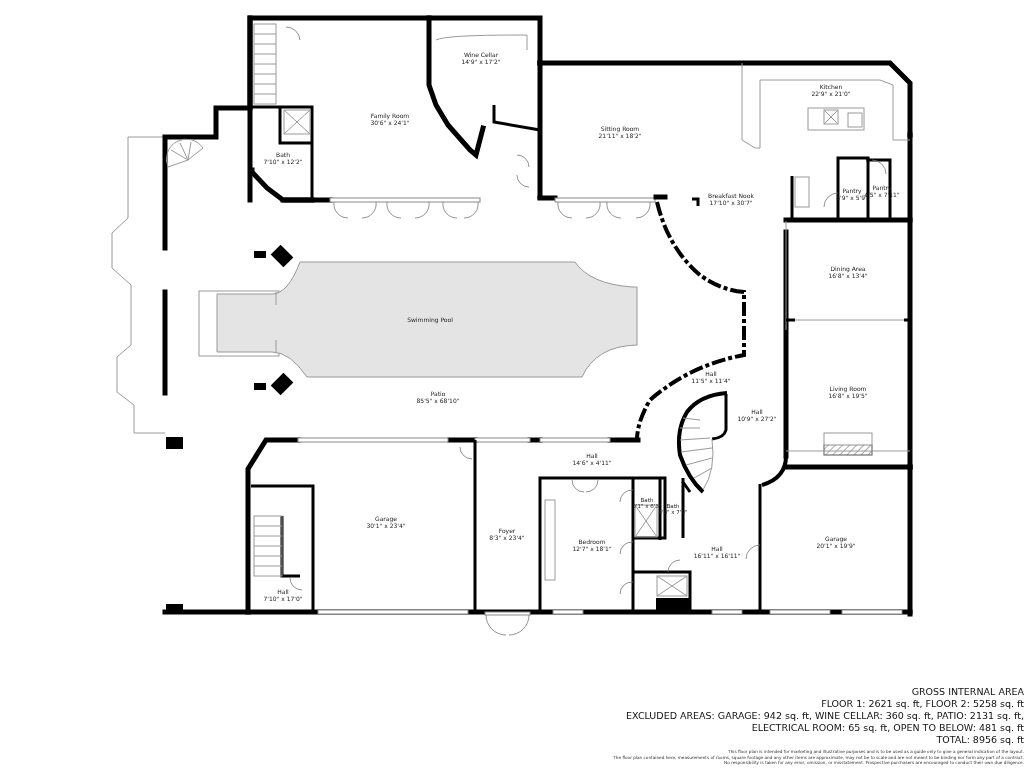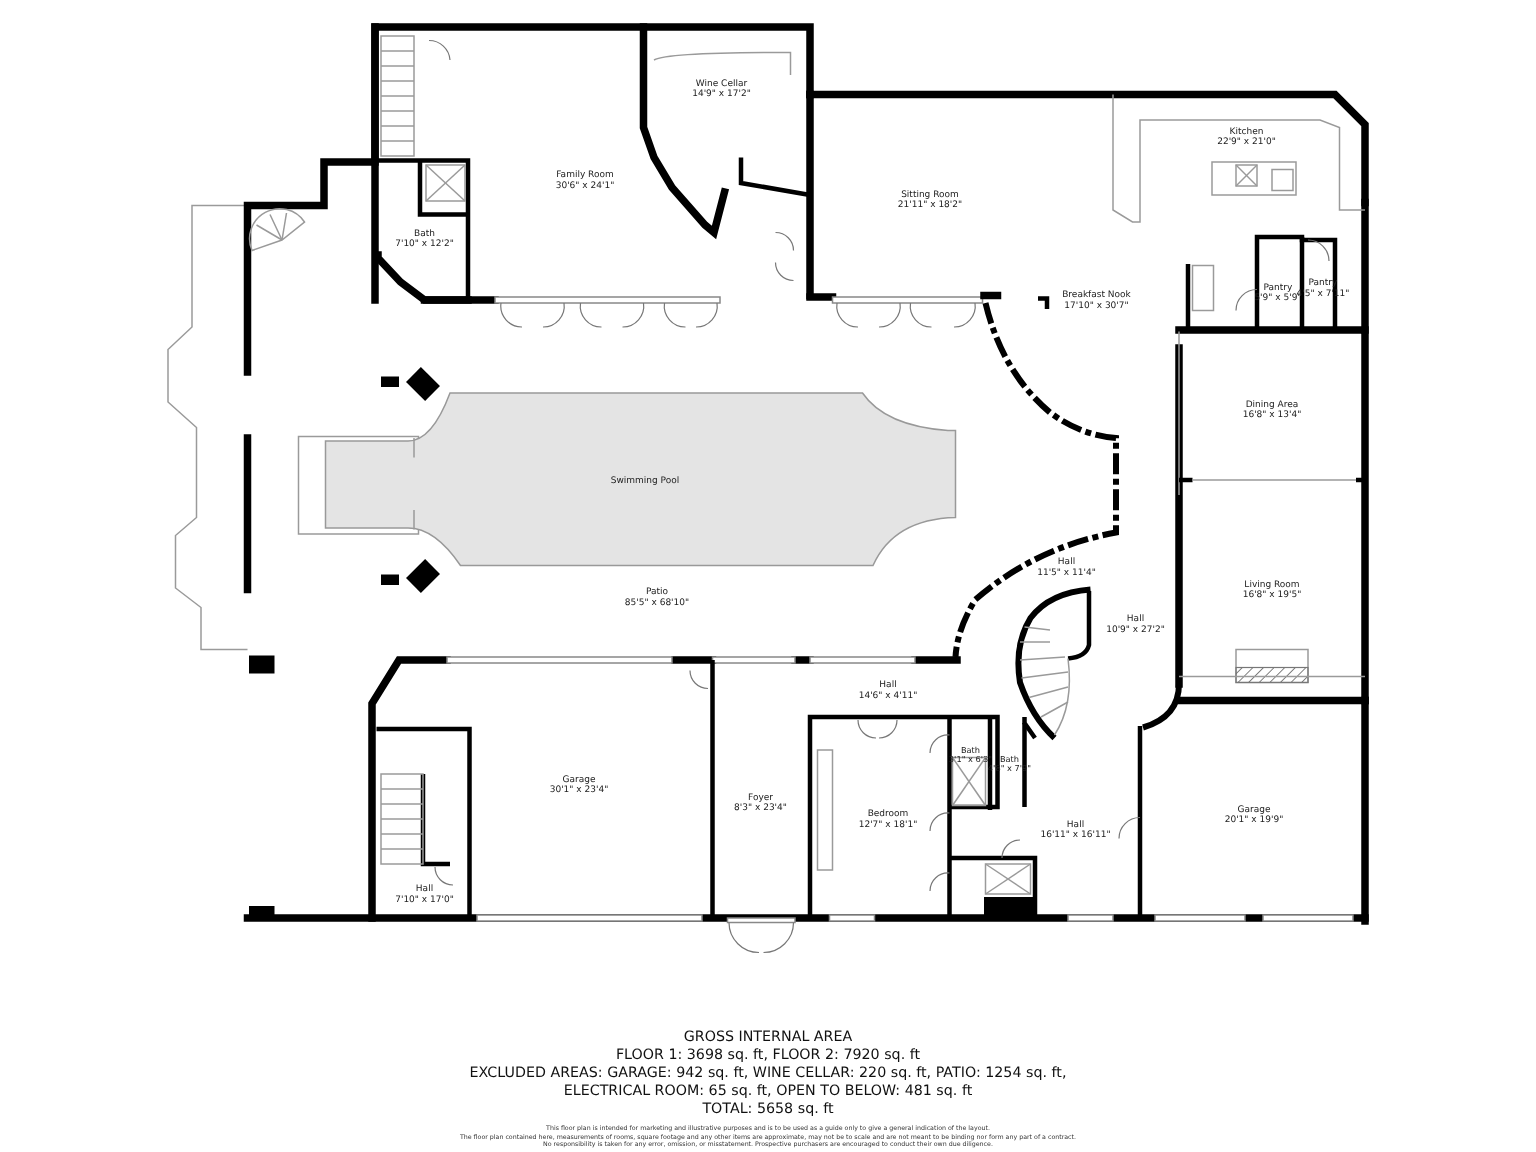--- a/index.html
+++ b/index.html
@@ -4,21 +4,21 @@
 <style>
   html, body { margin: 0; padding: 0; background: #ffffff; }
   body { width: 1024px; height: 768px; position: relative; overflow: hidden; font-family: "DejaVu Sans", sans-serif; }
   #plan { position: absolute; left: 0; top: 0; width: 1024px; height: 768px; }
   .wall { stroke: #000; stroke-width: 5; fill: none; stroke-linecap: square; }
   .wall-thin { stroke: #000; stroke-width: 3; fill: none; }
   .line { stroke: #9a9a9a; stroke-width: 1; fill: none; }
   .door { stroke: #777; stroke-width: 0.8; fill: none; }
   .win { stroke: #888; stroke-width: 1; fill: #fff; }
   .room-label { font-family: "DejaVu Sans", sans-serif; font-size: 6px; fill: #222; text-anchor: middle; }
-  .footer { position: absolute; left: 0; width: 1024px; text-align: center; color: #111; font-family: "DejaVu Sans", sans-serif; }
+  .footer { position: absolute; left: 0; width: 1024px; text-align: right; color: #111; font-family: "DejaVu Sans", sans-serif; }
   .f-line { font-size: 9.5px; line-height: 12px; }
   .f-disclaimer { font-size: 4.2px; line-height: 5.5px; color: #333; }
 </style>
 </head>
 <body>
 
 <svg id="plan" viewBox="0 0 1024 768" xmlns="http://www.w3.org/2000/svg">
 
   <g>
     <polyline class="line" points="165,137 128,137 128,218 112,233 112,268 131,285 131,345 117,357 117,392 134,405 134,433 165,433"></polyline>
@@ -243,20 +243,20 @@
     <text class="room-label" x="592" y="544"><tspan>Bedroom</tspan><tspan x="592" dy="7">12'7" x 18'1"</tspan></text>
     <text class="room-label" x="647" y="502" style="font-size:5.5px"><tspan>Bath</tspan><tspan x="647" dy="6">3'1" x 6'3"</tspan></text>
     <text class="room-label" x="673" y="508" style="font-size:5.5px"><tspan>Bath</tspan><tspan x="673" dy="6">4'8" x 7'9"</tspan></text>
     <text class="room-label" x="717" y="551"><tspan>Hall</tspan><tspan x="717" dy="7">16'11" x 16'11"</tspan></text>
     <text class="room-label" x="836" y="541"><tspan>Garage</tspan><tspan x="836" dy="7">20'1" x 19'9"</tspan></text>
   </g>
 </svg>
 
 <div class="footer" style="top:686px;">
   <div class="f-line">GROSS INTERNAL AREA</div>
-  <div class="f-line">FLOOR 1: 3698 sq. ft, FLOOR 2: 7920 sq. ft</div>
-  <div class="f-line">EXCLUDED AREAS: GARAGE: 942 sq. ft, WINE CELLAR: 220 sq. ft, PATIO: 1254 sq. ft,</div>
+  <div class="f-line">FLOOR 1: 2621 sq. ft, FLOOR 2: 5258 sq. ft</div>
+  <div class="f-line">EXCLUDED AREAS: GARAGE: 942 sq. ft, WINE CELLAR: 360 sq. ft, PATIO: 2131 sq. ft,</div>
   <div class="f-line">ELECTRICAL ROOM: 65 sq. ft, OPEN TO BELOW: 481 sq. ft</div>
-  <div class="f-line">TOTAL: 5658 sq. ft</div>
+  <div class="f-line">TOTAL: 8956 sq. ft</div>
   <div class="f-disclaimer" style="margin-top:3px;">This floor plan is intended for marketing and illustrative purposes and is to be used as a guide only to give a general indication of the layout.</div>
   <div class="f-disclaimer">The floor plan contained here, measurements of rooms, square footage and any other items are approximate, may not be to scale and are not meant to be binding nor form any part of a contract.</div>
   <div class="f-disclaimer">No responsibility is taken for any error, omission, or misstatement. Prospective purchasers are encouraged to conduct their own due diligence.</div>
 </div>
 
 </body></html>

